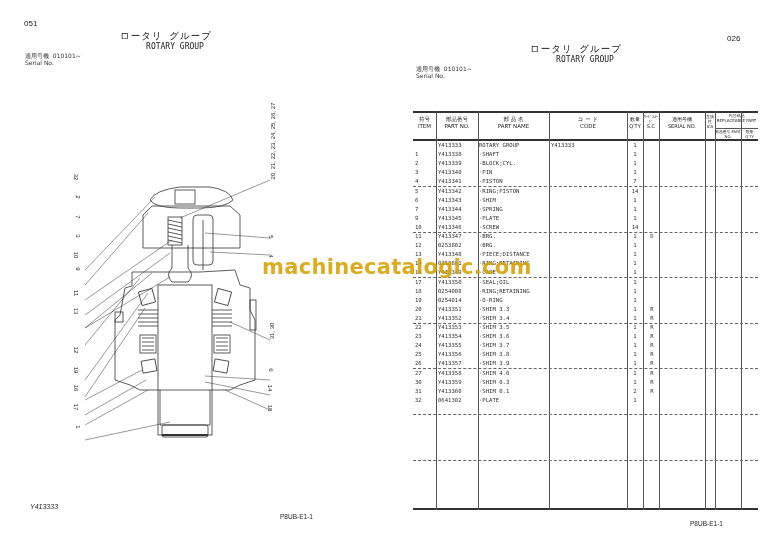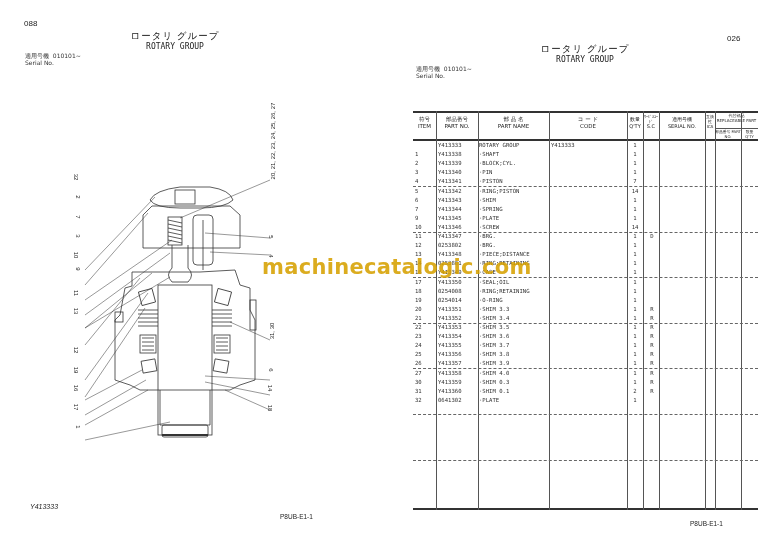--- a/index.html
+++ b/index.html
@@ -1,20 +1,20 @@
 <!DOCTYPE html>
 <html><head>
 <meta charset="utf-8">
 <style>
   * { box-sizing: border-box; margin: 0; padding: 0; }
   html, body { width: 768px; height: 542px; background: #ffffff; overflow: hidden; }
   body { position: relative; font-family: "DejaVu Sans Mono", monospace; color: #222; }
   .abs { position: absolute; }
   .pgno { font-size: 8px; font-family: "Liberation Sans", sans-serif; color: #222; }
-  .title-jp { font-size: 9.5px; font-family: Liberation Sans, sans-serif; text-align: center; letter-spacing: 1px; }
+  .title-jp { font-size: 9.5px; font-family: Liberation Mono, monospace; text-align: left; letter-spacing: 1px; }
   .title-en { font-size: 8px; font-family: "DejaVu Sans Mono", monospace; text-align: center; }
   .serial { font-size: 6px; line-height: 6.5px; font-family: "DejaVu Sans", sans-serif; color: #333; }
   .footer { font-size: 6.5px; font-family: "Liberation Sans", sans-serif; color: #222; }
   .drawno { font-size: 7px; font-family: "Liberation Sans", sans-serif; font-style: italic; color: #222; }
   
   .tbl { position: absolute; left: 413px; top: 111px; width: 345px; height: 399px; }
   .hline-top { position: absolute; left: 0; right: 0; top: 0; height: 2px; background: #333; }
   .hline-hdr { position: absolute; left: 0; right: 0; top: 28px; height: 1.5px; background: #333; }
   .hline-bot { position: absolute; left: 0; right: 0; bottom: 0; height: 2px; background: #333; }
   .vline { position: absolute; top: 0; bottom: 0; width: 1px; background: #555; }
@@ -28,21 +28,21 @@
   .c-code { left: 138px; }
   .c-qty { left: 214px; width: 16px; text-align: center; }
   .c-sc { left: 231px; width: 16px; text-align: center; }
   
   .watermark { position: absolute; left: 262px; top: 255px; font-family: "DejaVu Sans", sans-serif; font-weight: bold; font-size: 21px; color: rgba(214,160,0,0.88); letter-spacing: 0.3px; }
   .callout { position: absolute; font-size: 6px; font-family: "Liberation Sans", sans-serif; color: #222; transform: rotate(90deg); transform-origin: center; white-space: nowrap; }
 </style>
 </head>
 <body>
 
-<div class="abs pgno" style="left:24px;top:19px;">088</div>
+<div class="abs pgno" style="left:24px;top:19px;">051</div>
 <div class="abs title-jp" style="left:120px;top:30px;width:110px;">ロータリ グループ</div>
 <div class="abs title-en" style="left:120px;top:42px;width:110px;">ROTARY GROUP</div>
 <div class="abs serial" style="left:25px;top:53px;">
   <div><span>適用号機</span>&nbsp;&nbsp;<span>010101~</span></div>
   <div>Serial No.</div>
 </div>
 
 <svg class="abs" style="left:60px;top:90px;" width="230" height="360" viewBox="0 0 230 360" fill="none" stroke="#333" stroke-width="0.8">
 
   <path d="M90 110 Q95 100 120 97 L150 97 Q170 100 173 110 Q165 118 140 118 L120 118 Q95 118 90 110 Z"></path>

